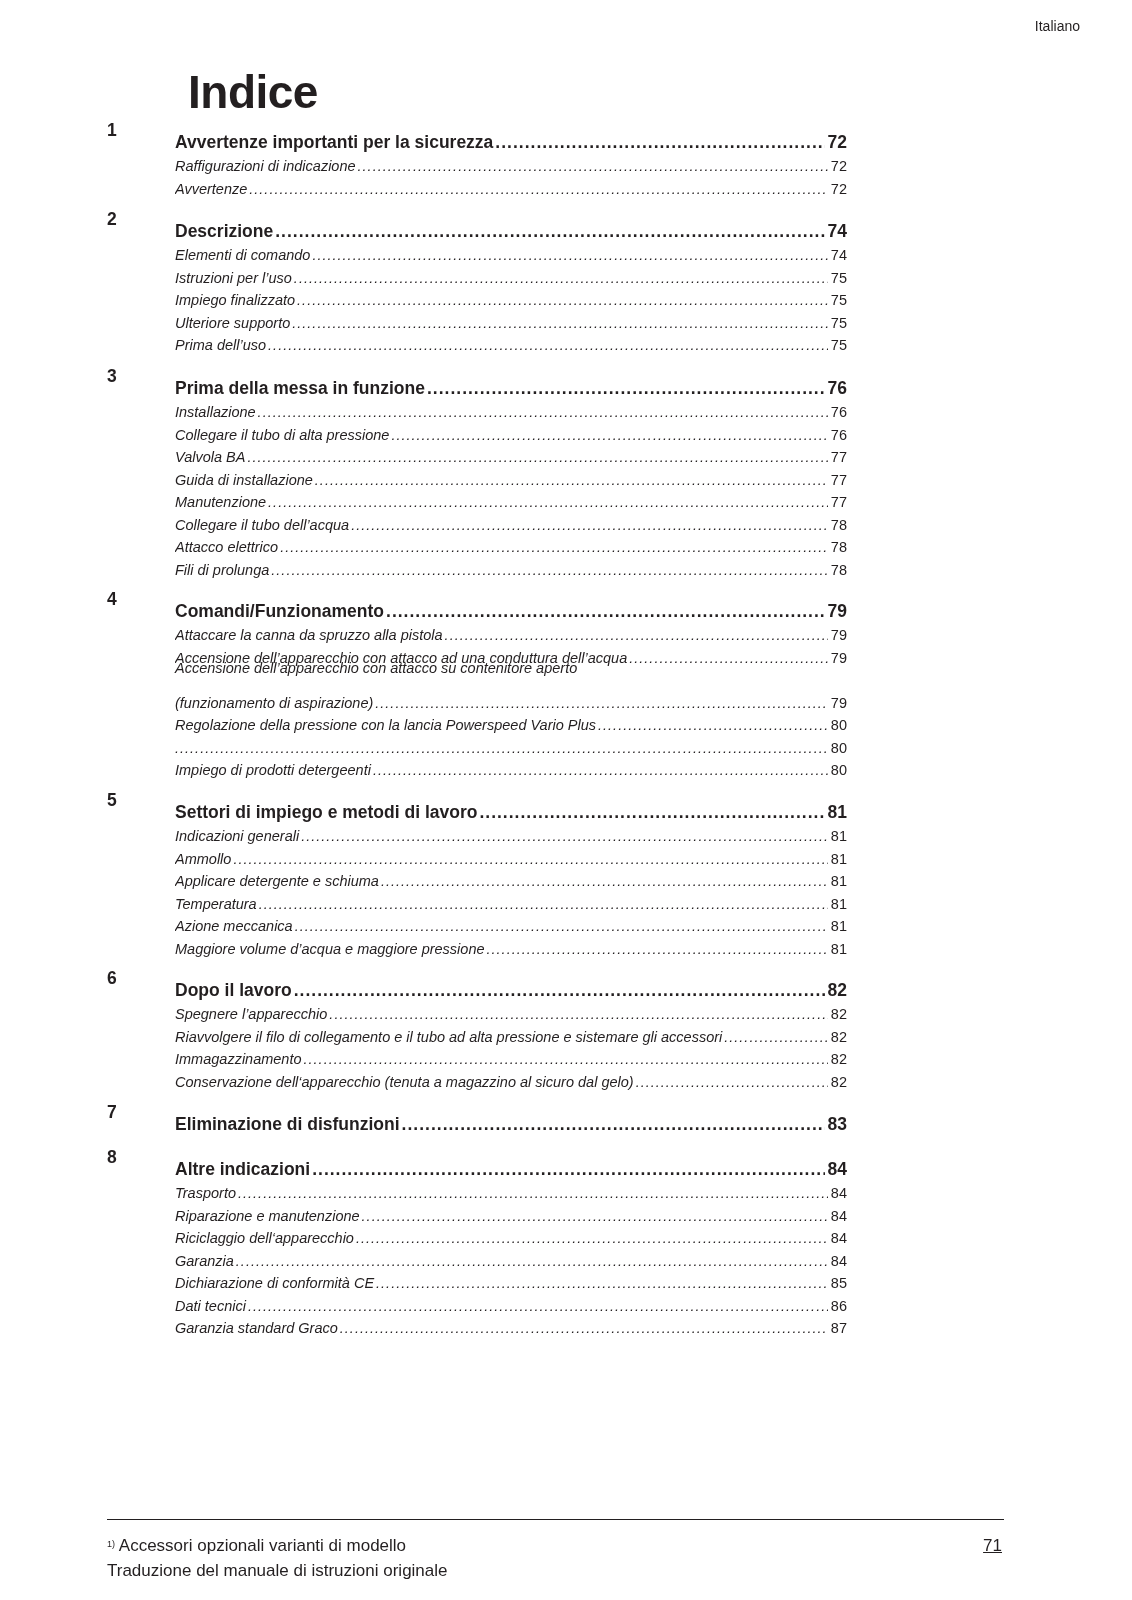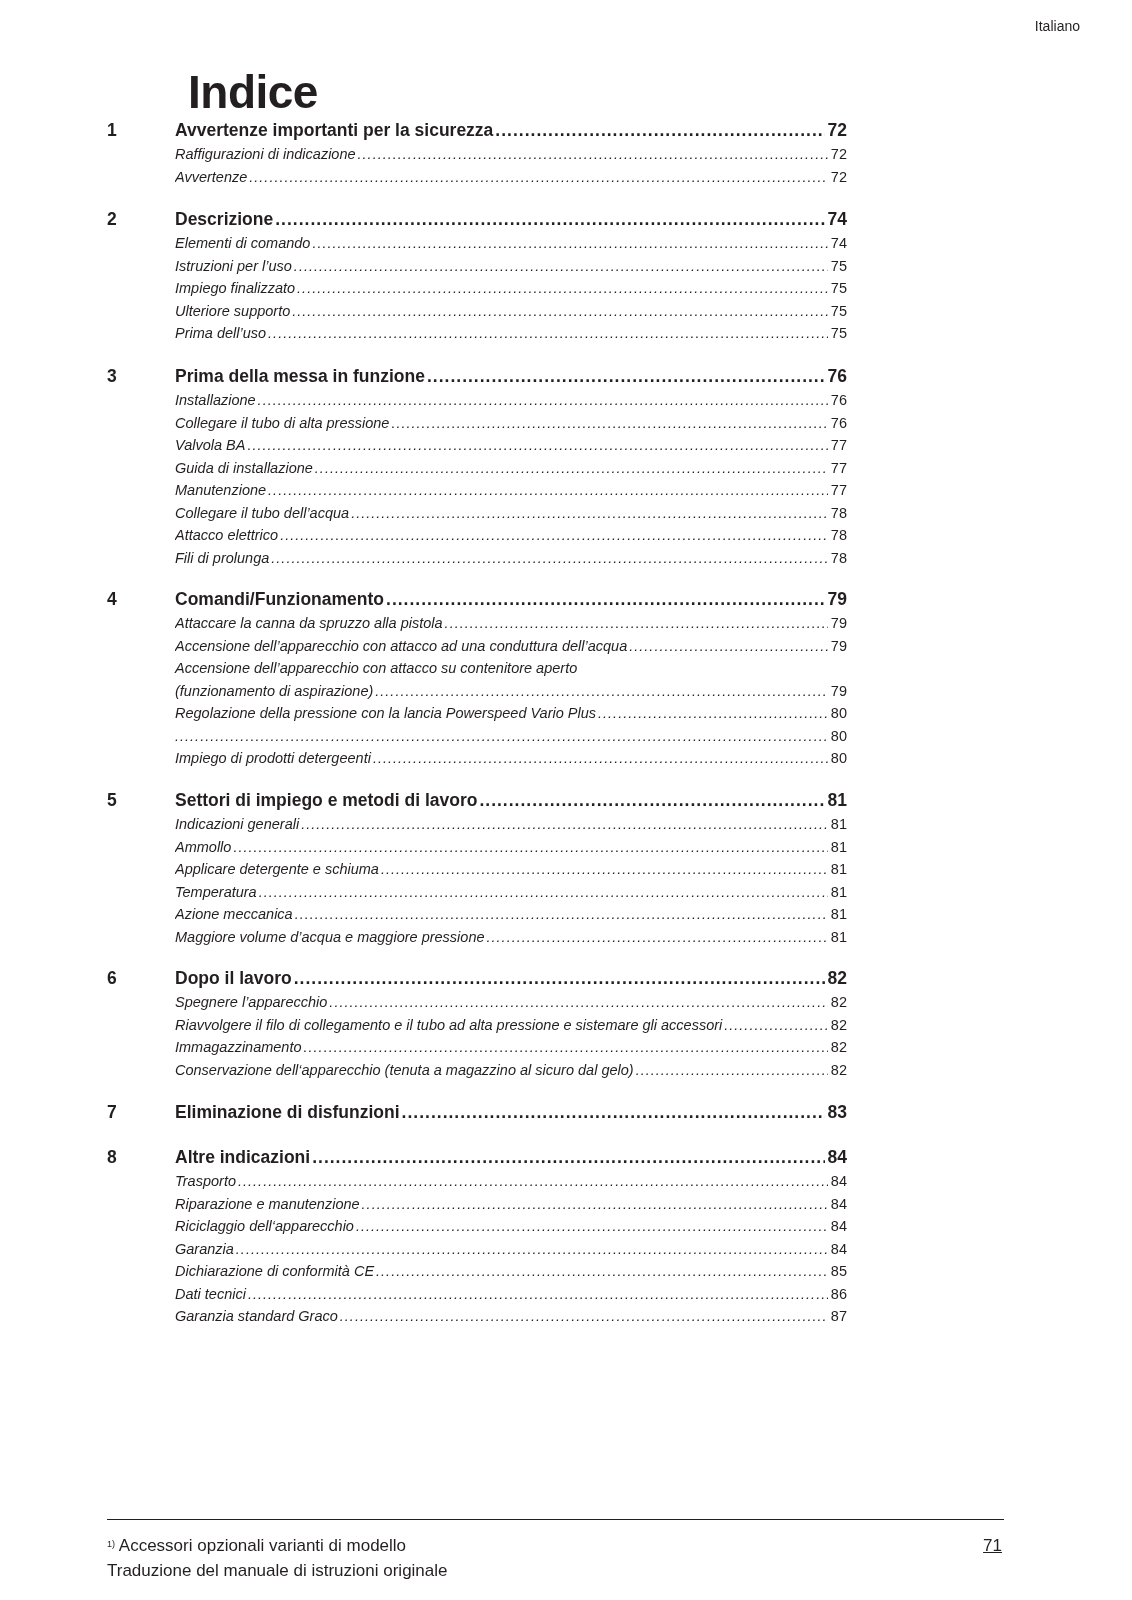--- a/index.html
+++ b/index.html
@@ -25,21 +25,21 @@
     .sec-num { position: absolute; left: 0; top: 0; width: 40px; }
     .leader-line {
       position: absolute; left: 68px; right: 0; top: 0;
       display: flex; align-items: baseline; white-space: nowrap; overflow: hidden;
     }
     .leader-line .txt { flex: 0 0 auto; padding-right: 2px; background: #fff; }
     .leader-line .dots {
       flex: 1 1 auto; overflow: hidden; white-space: nowrap; letter-spacing: 1px;
       min-width: 10px;
     }
-    .leader-line .pg { flex: 0 0 auto; padding-left: 3px; }
+    .leader-line .pg { flex: 0 0 auto; padding-left: 3px; margin-top: 12px; }
     .sub-row {
       position: relative; height: 22.5px; line-height: 22.5px;
       font-size: 14.5px; font-style: italic; text-align: right;
     }
     .sub-row .pg { font-style: normal; }
     .sub-row.wrap-first { height: 22.5px; }
     .sub-row.wrap-first .txt-only { position: absolute; left: 68px; top: 0; white-space: nowrap; }
     .dots::after {
       content: "..................................................................................................................................................................................................................................................................";
     }

